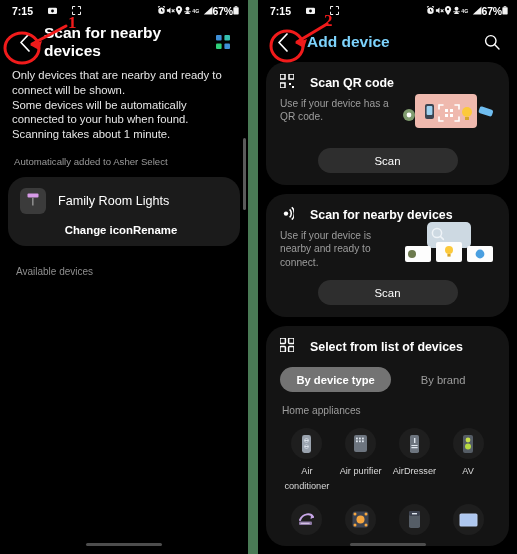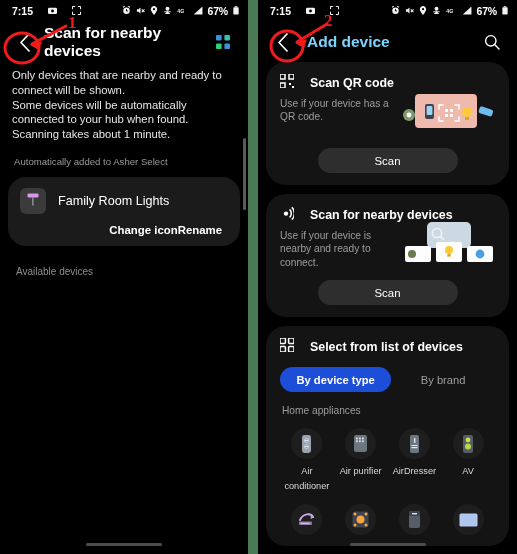--- a/index.html
+++ b/index.html
@@ -15,21 +15,21 @@
   .gap { width:10px; height:554px; background:#4a7a55; }
   .panel-right { width:259px; }
 
   
   .statusbar {
     height:22px; display:flex; align-items:center;
     justify-content:space-between; padding:0 9px 0 12px;
     color:#fff; font-size:10.5px; font-weight:bold;
   }
   .sb-left { display:flex; align-items:center; gap:15px; }
-  .sb-right { display:flex; align-items:center; gap:5px;text-align:right; }
+  .sb-right { display:flex; align-items:center; gap:0;text-align:right; }
   .sb-ico { display:inline-block; opacity:.95; }
   .sb-batt { font-size:10.5px; font-weight:bold; letter-spacing:-.2px; }
 
   
   .header { height:40px; display:flex; align-items:center; padding:0 10px; }
   .back-btn {
     width:30px; height:30px; display:flex; align-items:center;
     justify-content:center; flex:none;
   }
   .title { color:#fff; font-size:15.5px; font-weight:bold; margin-left:4px; flex:1; }
@@ -46,21 +46,21 @@
     margin:10px 8px 0 8px; background:#1b1b1b; border-radius:18px;
     padding:11px 14px 10px 12px;
   }
   .dev-row { display:flex; align-items:center; gap:12px; }
   .dev-ico {
     width:26px; height:26px; border-radius:6px; background:#3b3b3b;
     display:flex; align-items:flex-start; justify-content:center; flex:none;
     padding-top:5px;
   }
   .dev-name { color:#fff; font-size:12.6px; }
-  .dev-actions { display:flex; justify-content:flex-end; 
+  .dev-actions { display:flex; justify-content:center; 
                  margin-top:10px; padding-right:4px; }
   .dev-actions span { color:#fff; font-size:11.4px; font-weight:bold; }
   .avail { color:#8e8e8e; font-size:10px; padding:20px 0 0 16px; }
 
   .scrollbar {
     position:absolute; right:2px; top:138px; width:3px; height:72px;
     background:#5a5a5a; border-radius:2px;
   }
 
   
@@ -73,21 +73,21 @@
   .illus { margin-top:-4px; flex:none; }
   .scan-btn {
     margin:8px auto 0 auto; width:140px; height:25px; background:#2e2e2e;
     border-radius:14px; color:#fff; font-size:11.4px;
     display:flex; align-items:center; justify-content:center; border:none;
   }
 
   .tabs { display:flex; margin-top:11px; }
   .tab { height:25px; border-radius:14px; display:flex; align-items:center;
          justify-content:center; font-size:11.2px; }
-  .tab-active { background:#1d4ed8; color:#fff; font-weight:bold; width:118px; }
+  .tab-active { background:#737373; color:#fff; font-weight:bold; width:118px; }
   .tab-idle { color:#9d9d9d; width:110px; }
   .sec-label { color:#9d9d9d; font-size:10.2px; margin:13px 0 2px 2px; }
 
   .grid { display:flex; flex-wrap:wrap; }
   .tile { width:25%; display:flex; flex-direction:column; align-items:center;
           margin-top:10px; }
   .tile-circ {
     width:31px; height:31px; border-radius:50%; background:#1e1e1e;
     display:flex; align-items:center; justify-content:center;
   }

